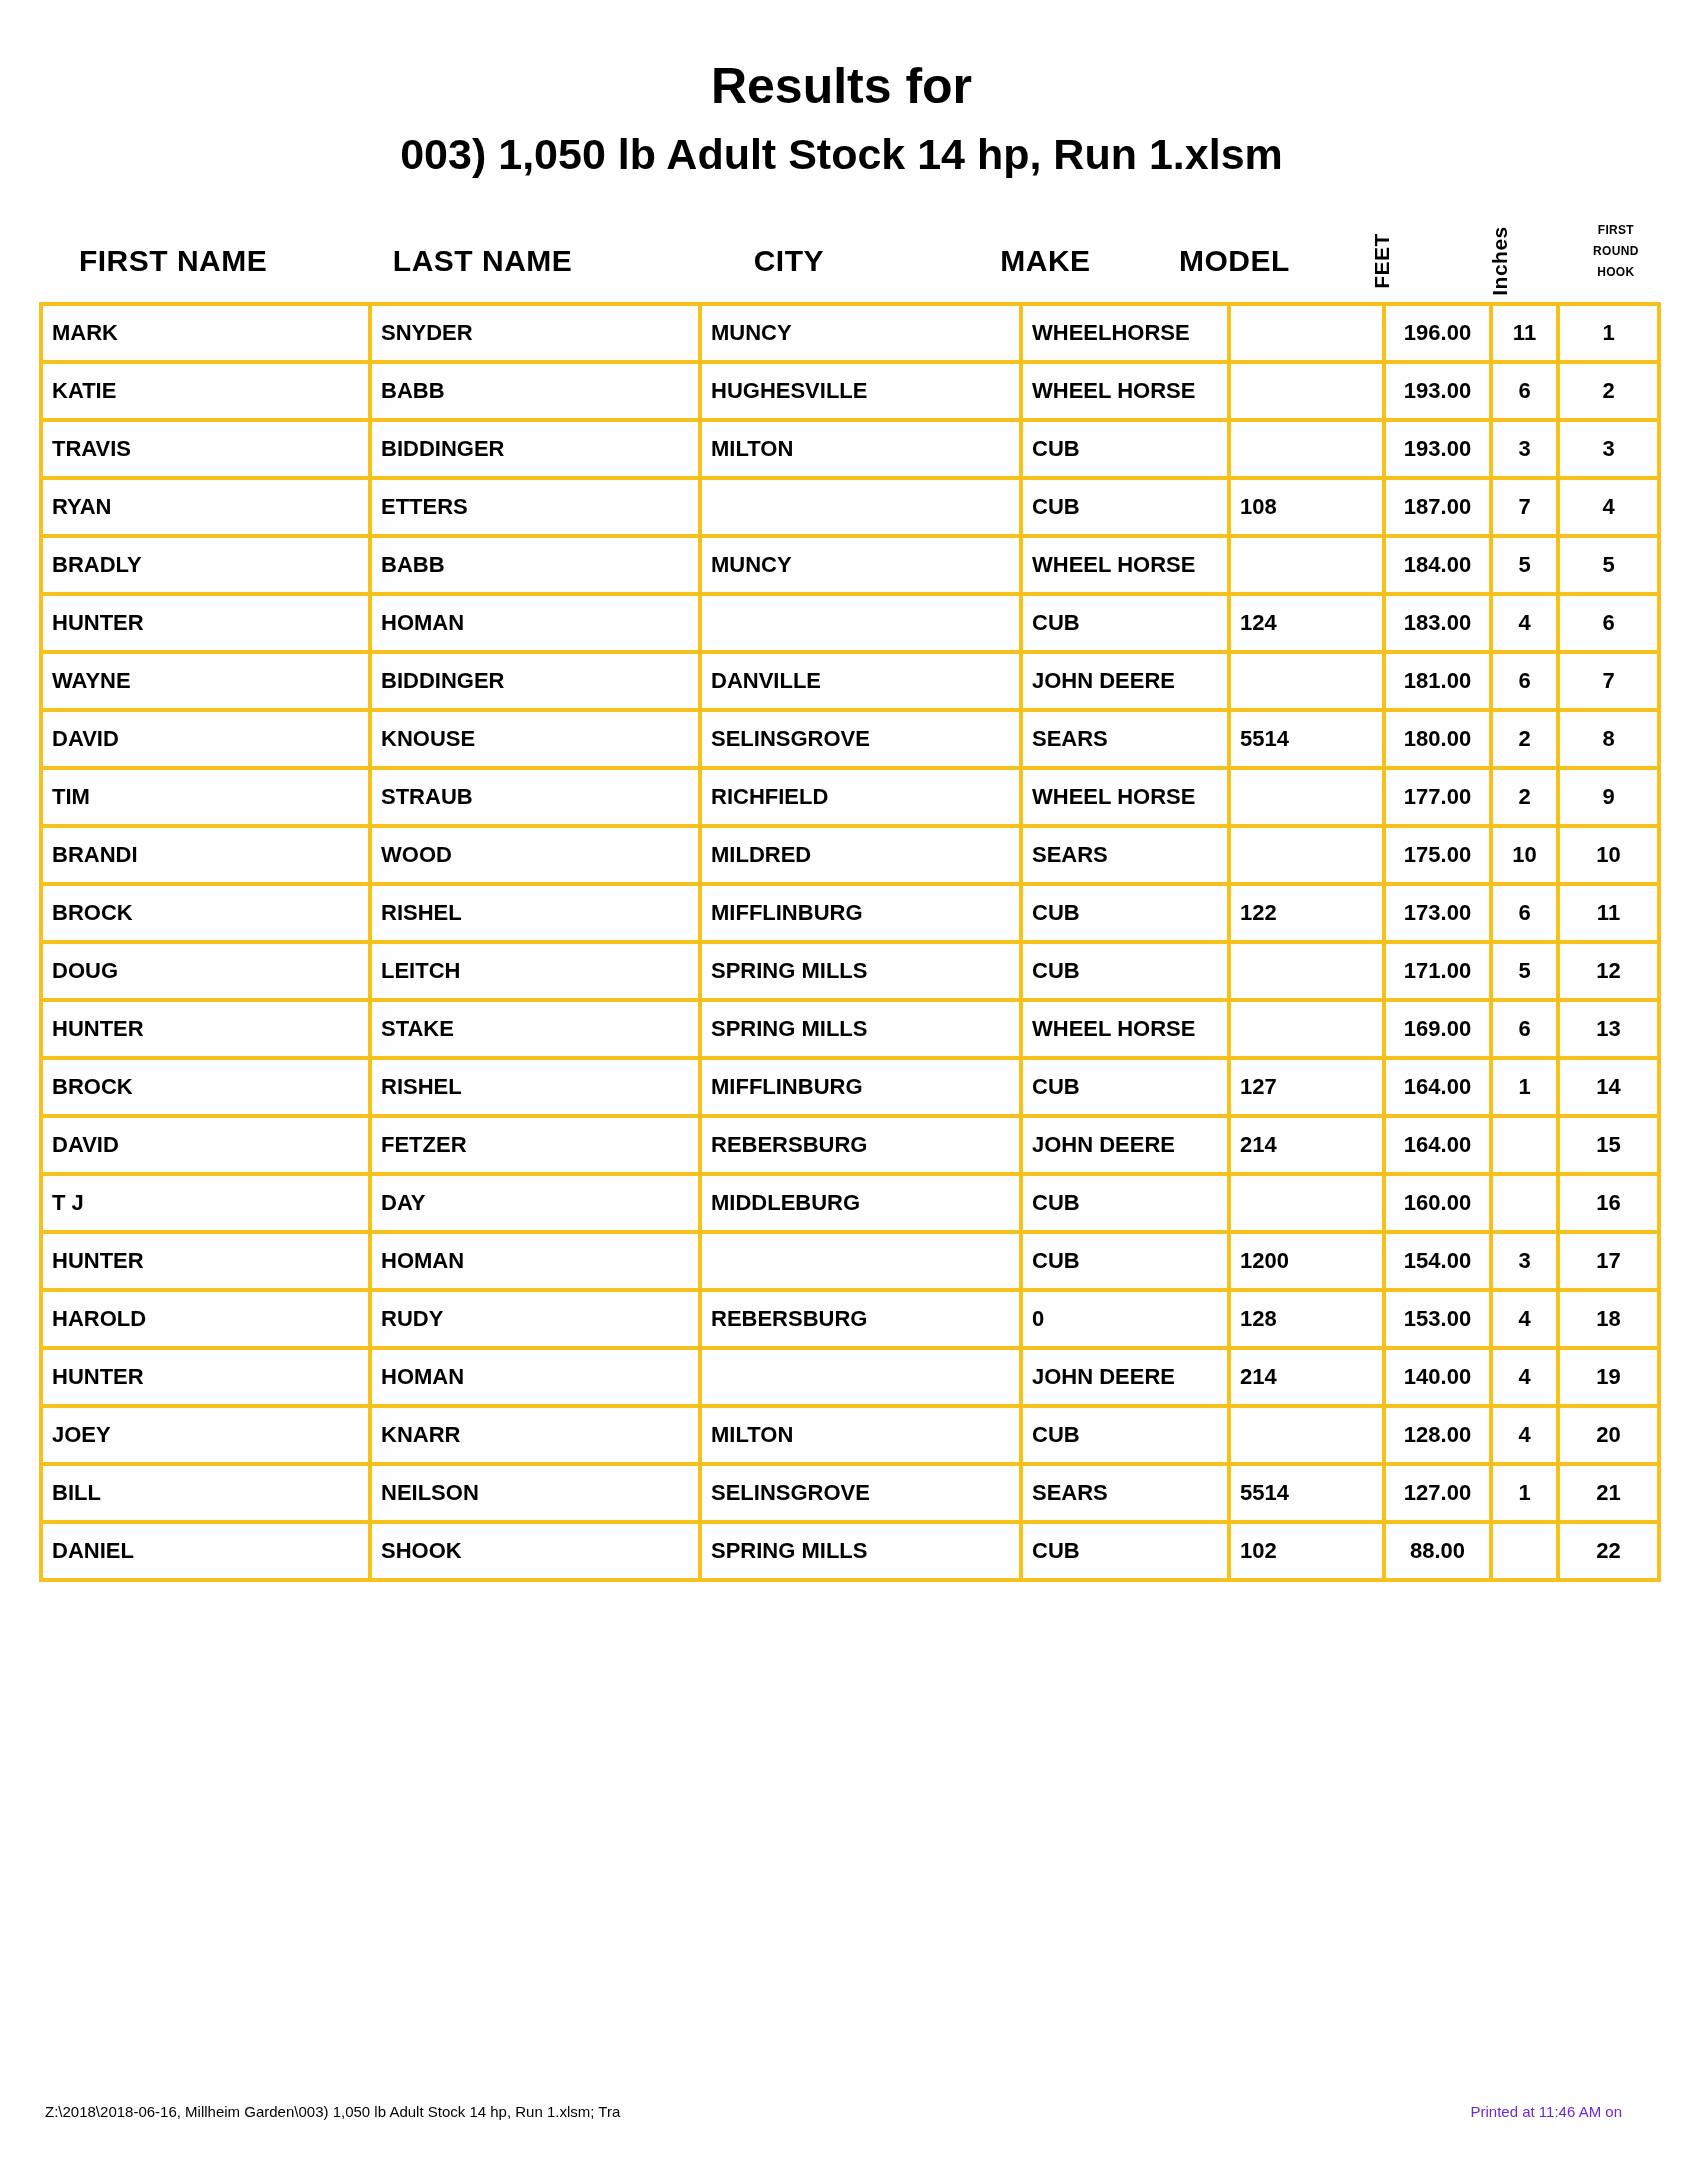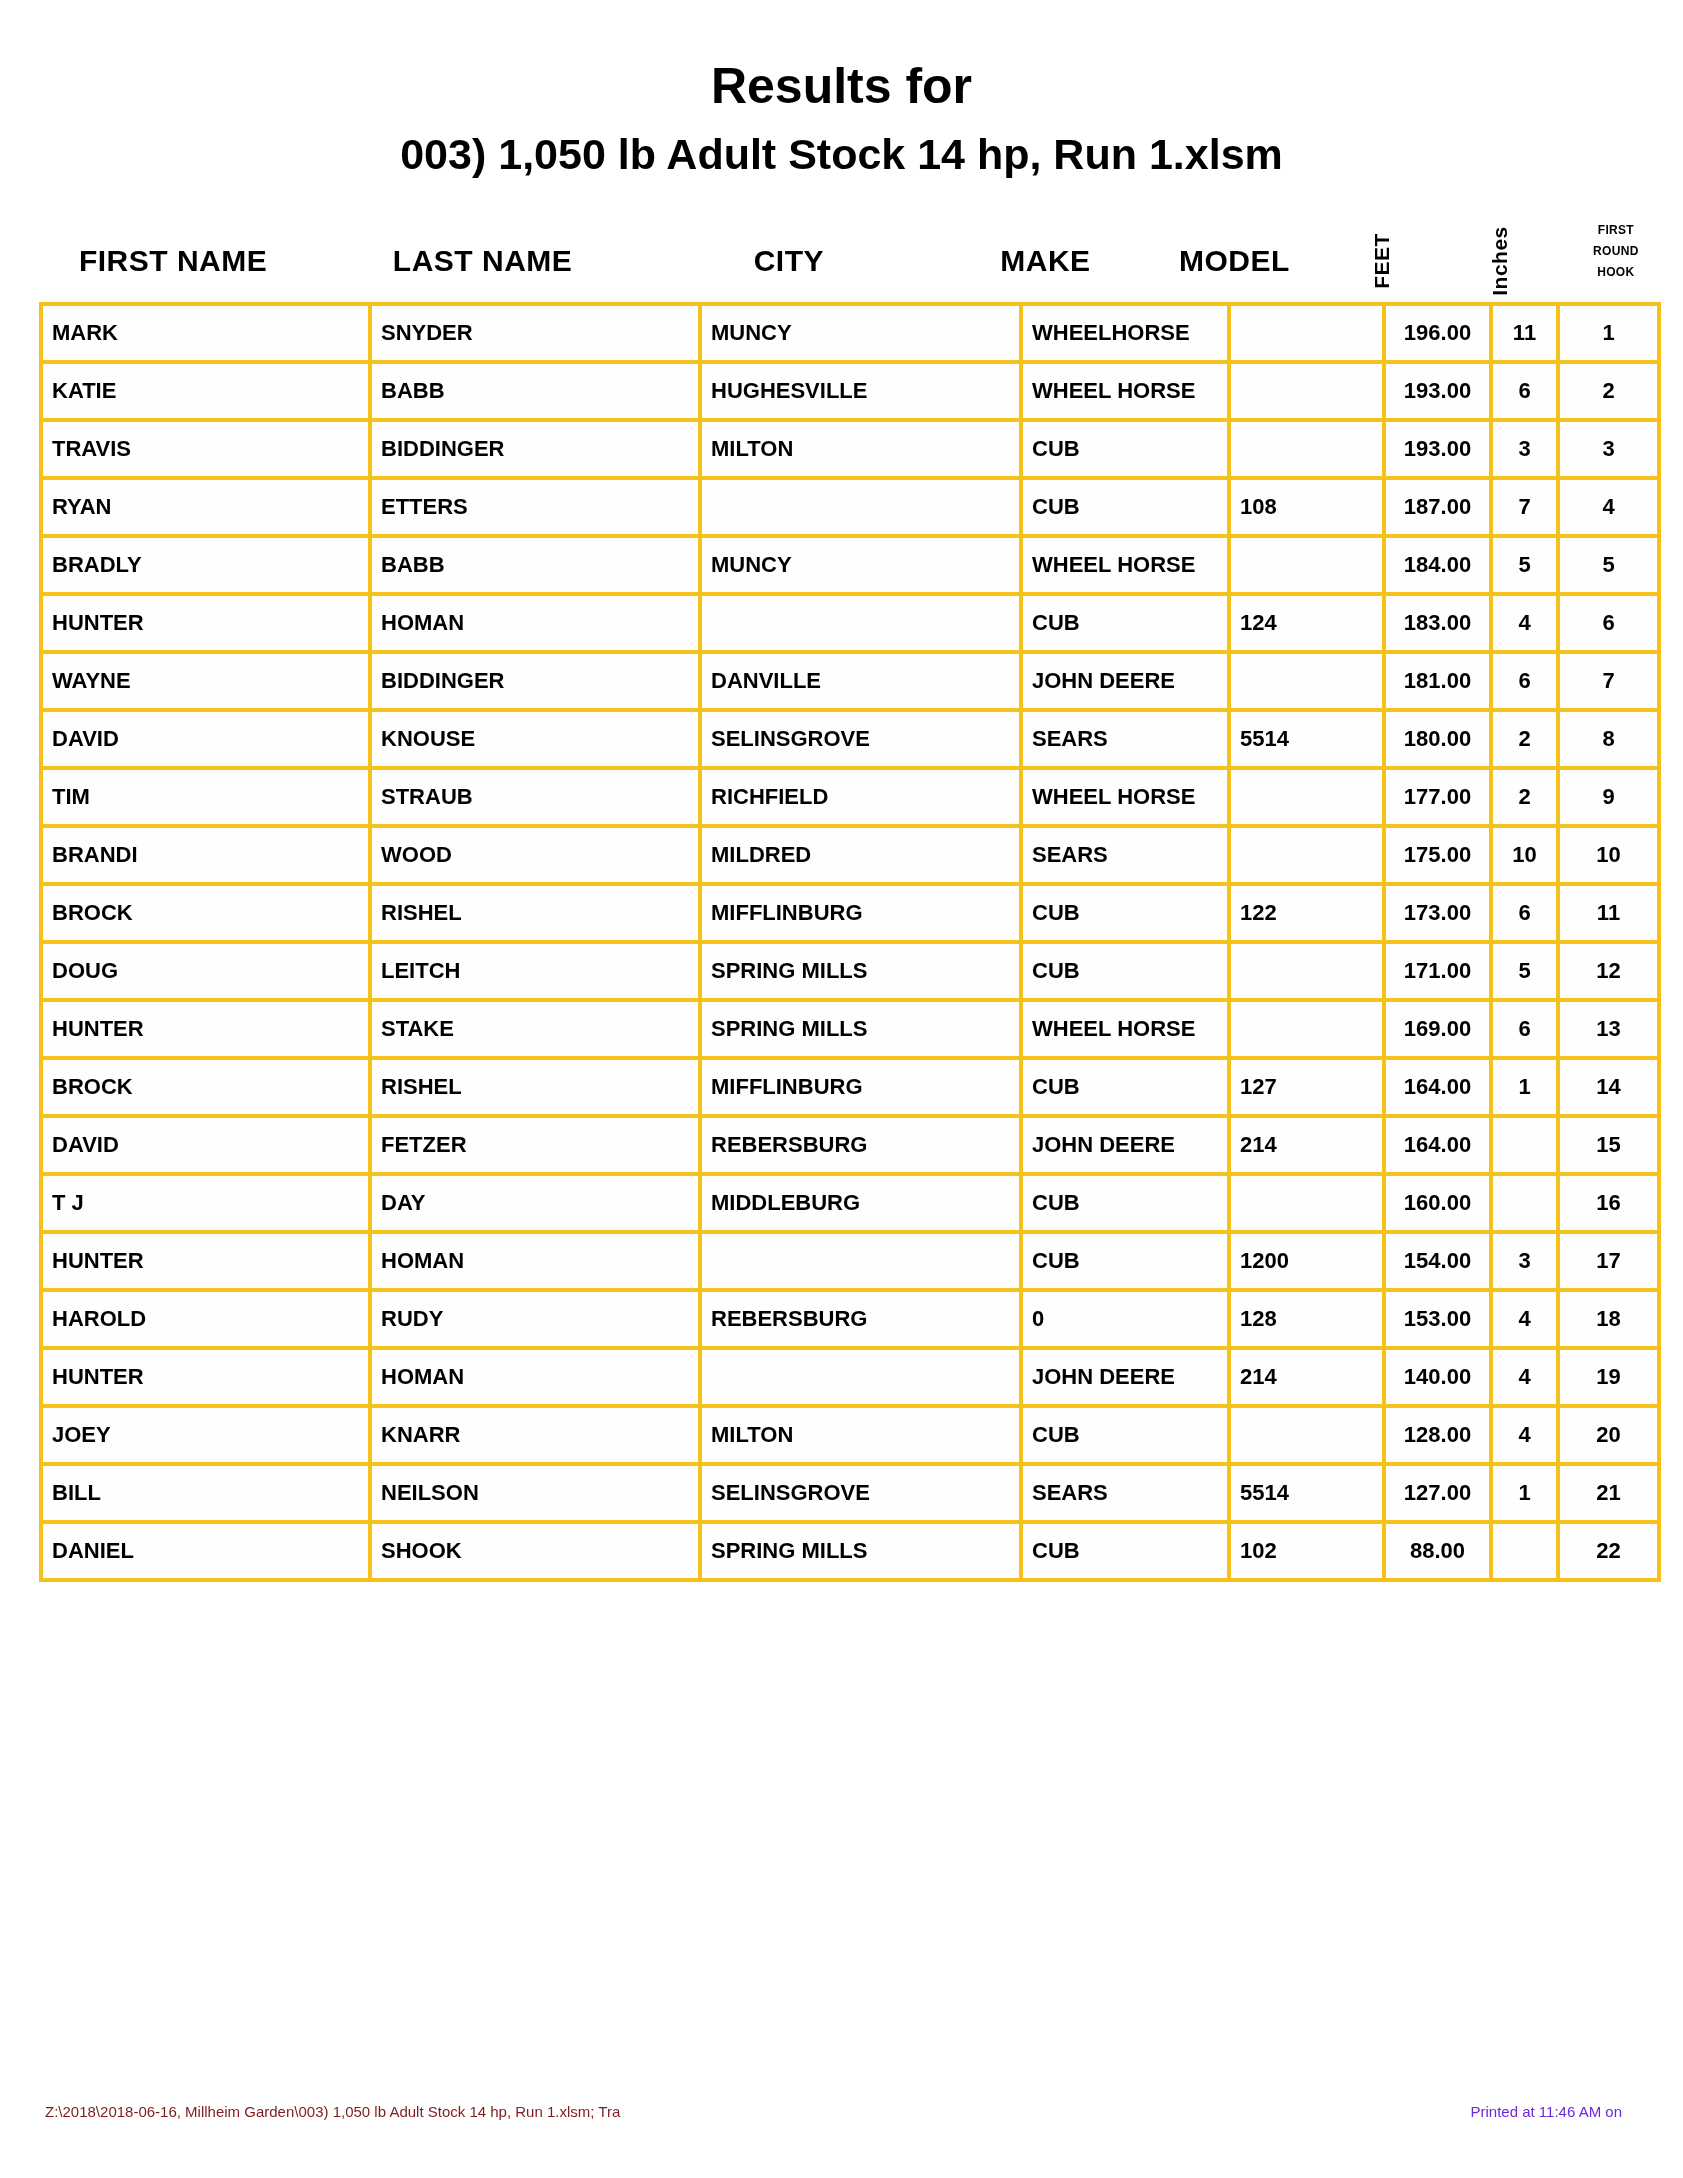--- a/index.html
+++ b/index.html
@@ -110,21 +110,21 @@
   col.c-model  { width: 155px; }
   col.c-feet   { width: 107px; }
   col.c-inches { width: 67px;  }
   col.c-hook   { width: 101px; }
 
   .footer-left {
     position: absolute;
     left: 45px;
     top: 2103px;
     font-size: 15px;
-    color: #7f1d1d;
+    color: #000000;
     white-space: nowrap;
   }
   .footer-right {
     position: absolute;
     right: 61px;
     top: 2103px;
     font-size: 15px;
     color: #6d28d9;
     white-space: nowrap;
   }

